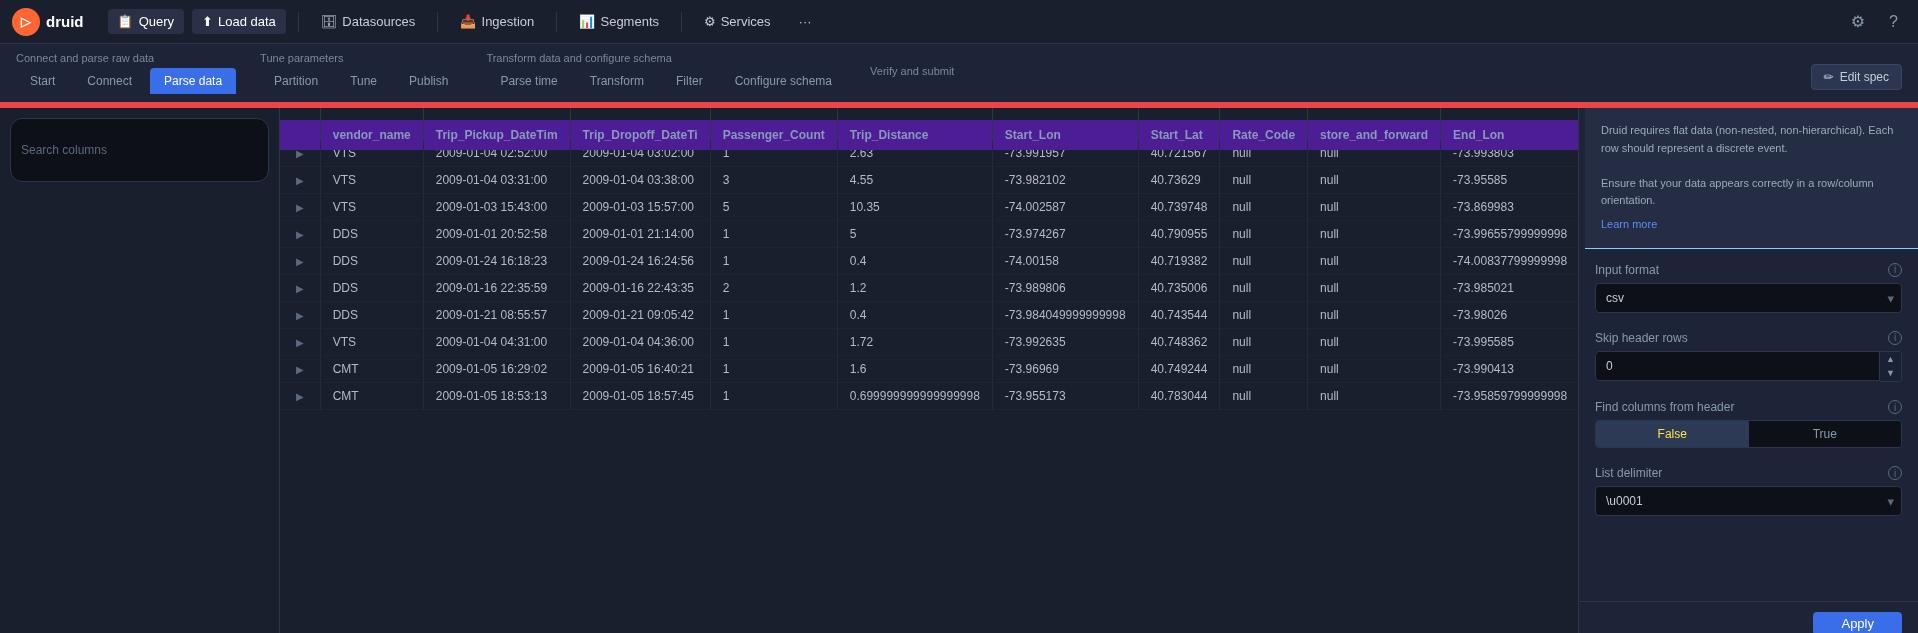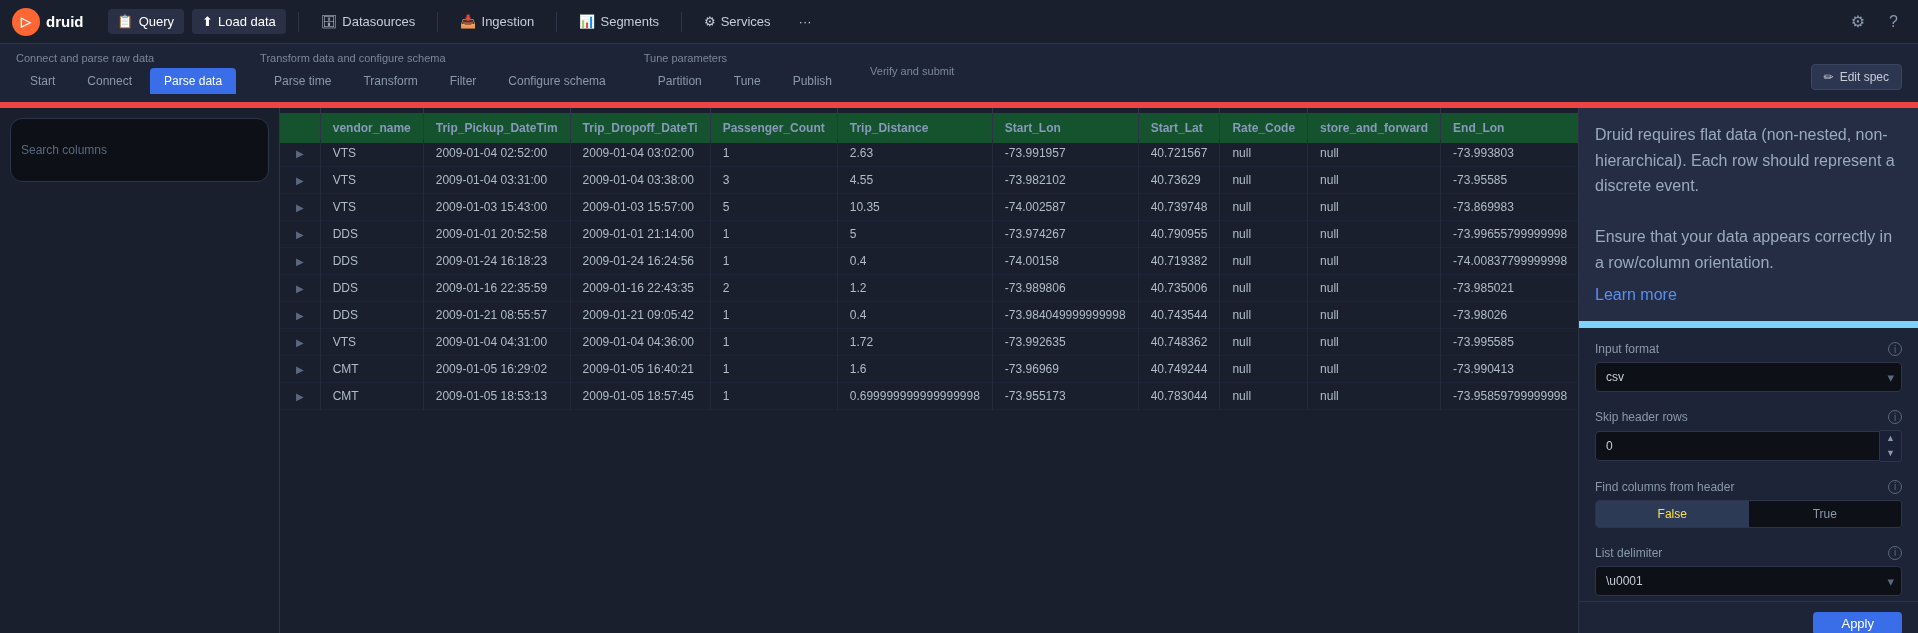--- a/index.html
+++ b/index.html
@@ -132,30 +132,30 @@
       overflow-x: auto;
       overflow-y: auto;
       background: #1a1f2e;
     }
     table {
       border-collapse: collapse;
       white-space: nowrap;
       width: 100%;
     }
     thead th {
-      background: #14532d;
+      background: #4c1d95;
       color: #8899bb;
       font-weight: 600;
       font-size: 12px;
       padding: 8px 12px;
       border-bottom: 2px solid #2e3548;
       border-right: 1px solid #2e3548;
       text-align: left;
       position: sticky;
-      top: 5px;
+      top: 12px;
     }
     tbody tr {
       border-bottom: 1px solid #1e2438;
     }
     tbody td {
       padding: 6px 12px;
       font-size: 12px;
       color: #b0bcc8;
       border-right: 1px solid #252a3a;
     }
@@ -168,25 +168,26 @@
     .right-panel {
       width: 340px;
       background: #1e2438;
       border-left: 1px solid #2e3548;
       flex-shrink: 0;
       display: flex;
       flex-direction: column;
     }
     .info-box {
       background: #252d45;
-      border-bottom: 7px solid #7dd3fc;
+      border-bottom: 1px solid #7dd3fc;
       padding: 14px 16px;
-      font-size: 16px;
+      font-size: 11px;
       color: #9aaabb;
       line-height: 1.6;
+      margin-left: 6px;
     }
     .learn-more {
       color: #5b8ef0;
       cursor: pointer;
       text-decoration: none;
     }
     .right-form {
       padding: 14px 16px;
       flex: 1;
       overflow-y: auto;
@@ -348,35 +349,35 @@
     <div class="wizard-group">
       <div class="wizard-group-label">Connect and parse raw data</div>
       <div class="wizard-tabs">
         <button class="wizard-tab">Start</button>
         <button class="wizard-tab">Connect</button>
         <button class="wizard-tab current-section">Parse data</button>
       </div>
     </div>
 
     <div class="wizard-group">
+      <div class="wizard-group-label">Tune parameters</div>
+      <div class="wizard-tabs">
+        <button class="wizard-tab">Partition</button>
+        <button class="wizard-tab">Tune</button>
+        <button class="wizard-tab">Publish</button>
+      </div>
+    </div>
+
+    <div class="wizard-group">
       <div class="wizard-group-label">Transform data and configure schema</div>
       <div class="wizard-tabs">
         <button class="wizard-tab">Parse time</button>
         <button class="wizard-tab">Transform</button>
         <button class="wizard-tab">Filter</button>
         <button class="wizard-tab">Configure schema</button>
-      </div>
-    </div>
-
-    <div class="wizard-group">
-      <div class="wizard-group-label">Tune parameters</div>
-      <div class="wizard-tabs">
-        <button class="wizard-tab">Partition</button>
-        <button class="wizard-tab">Tune</button>
-        <button class="wizard-tab">Publish</button>
       </div>
     </div>
 
     <div class="wizard-group">
       <div class="wizard-group-label">Verify and submit</div>
       <div class="wizard-tabs"></div>
     </div>
 
     <button class="edit-spec-btn">
       <span>✏</span>

